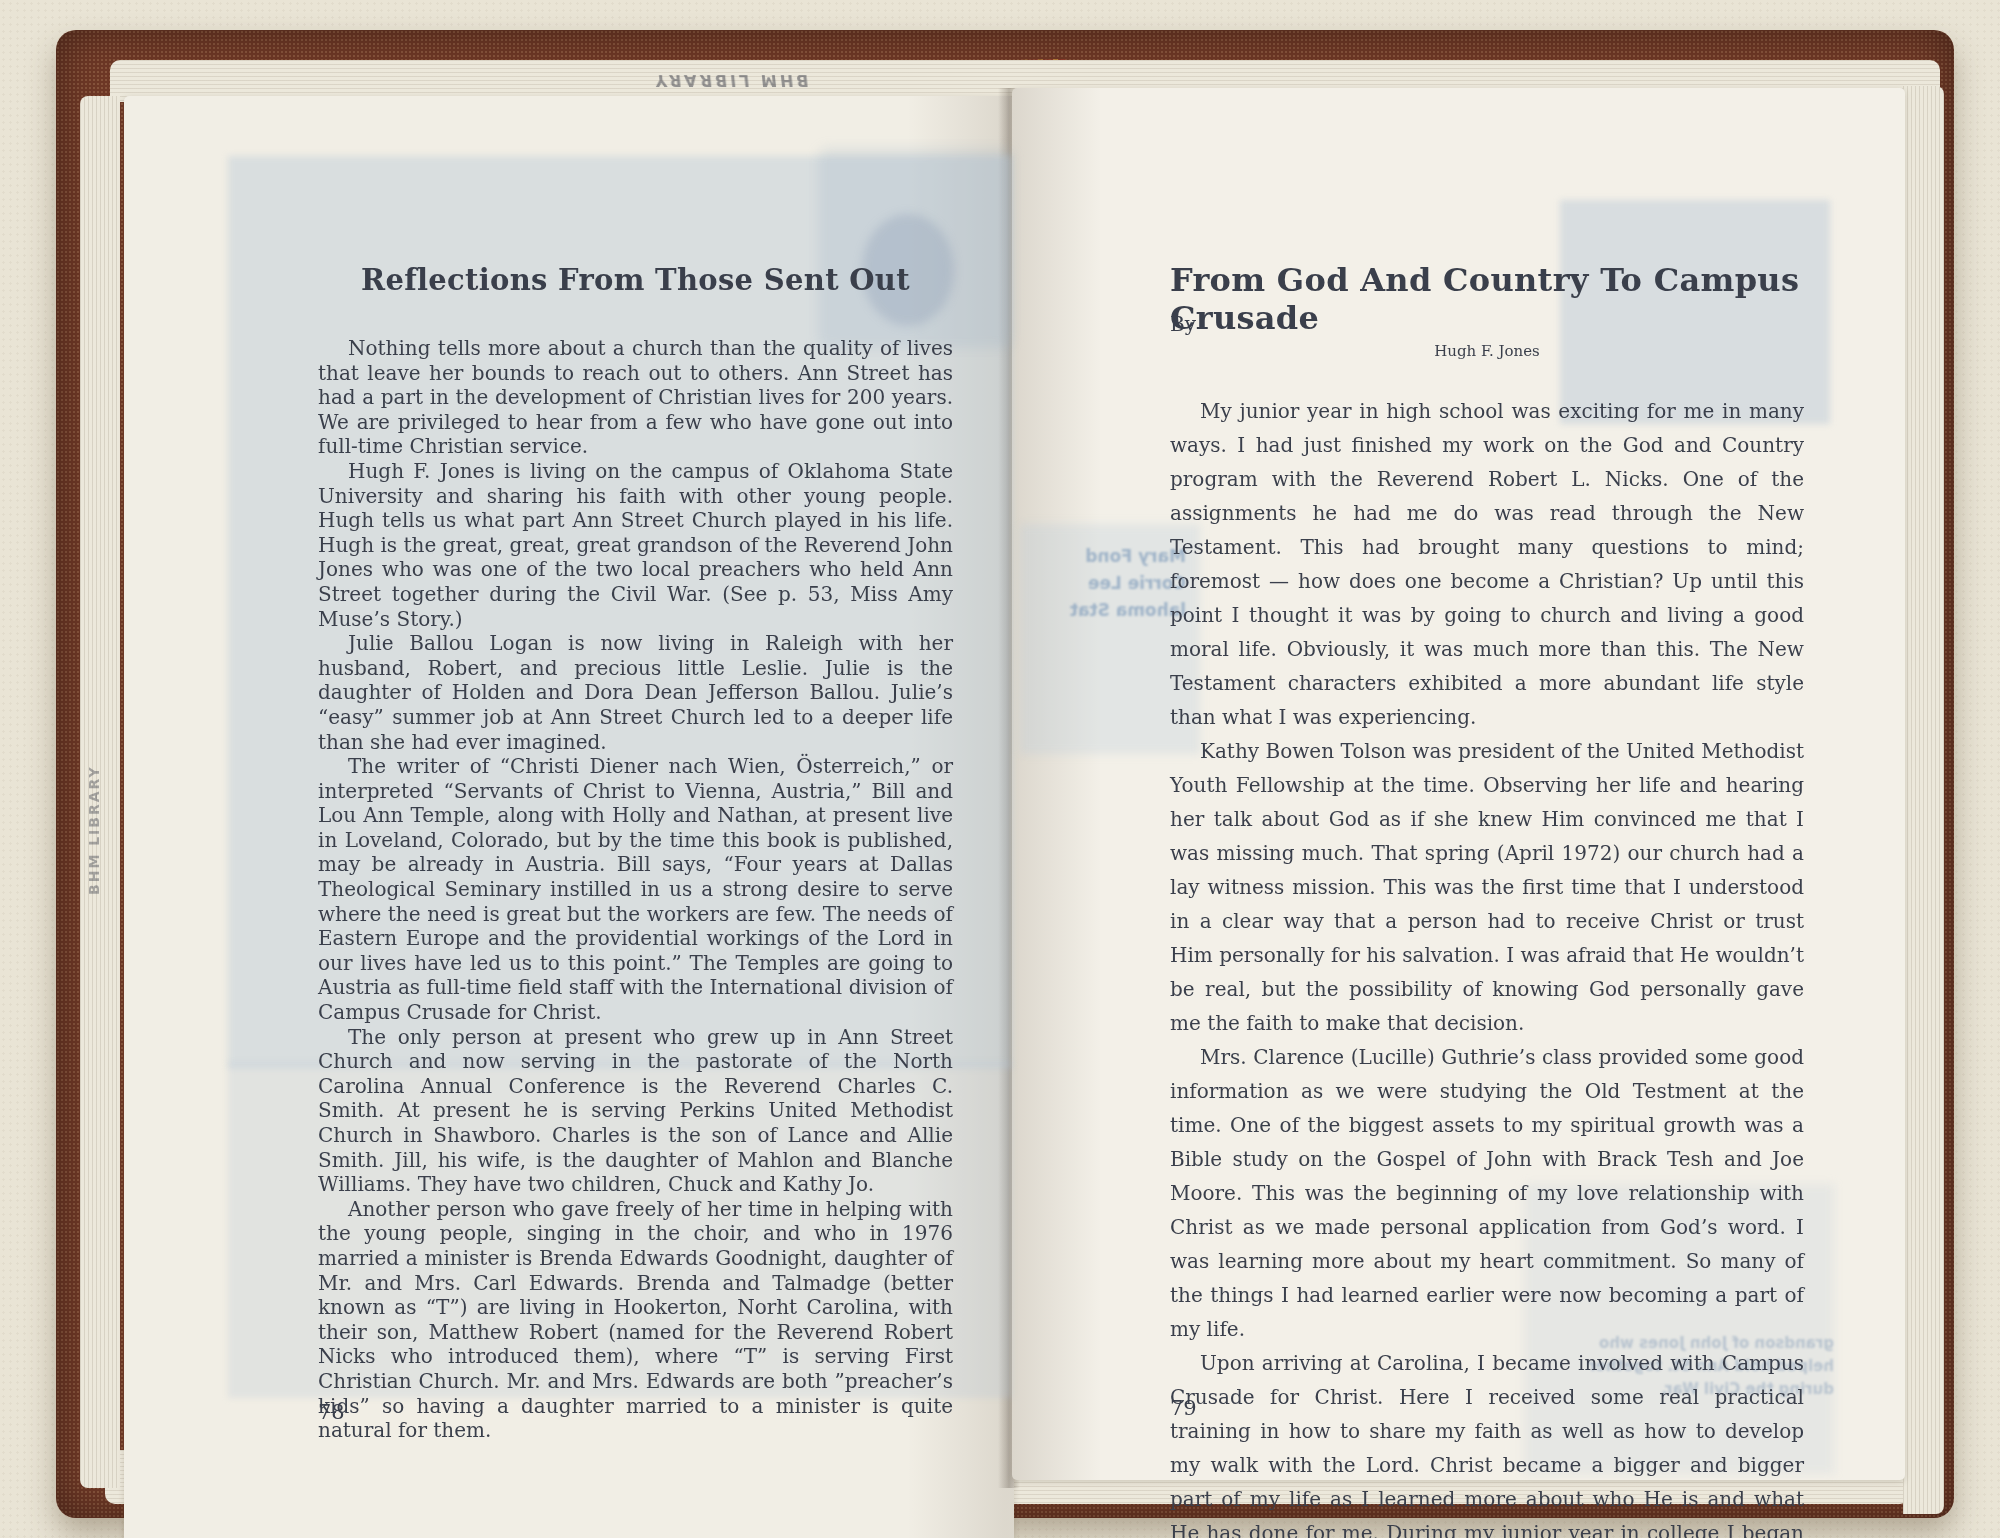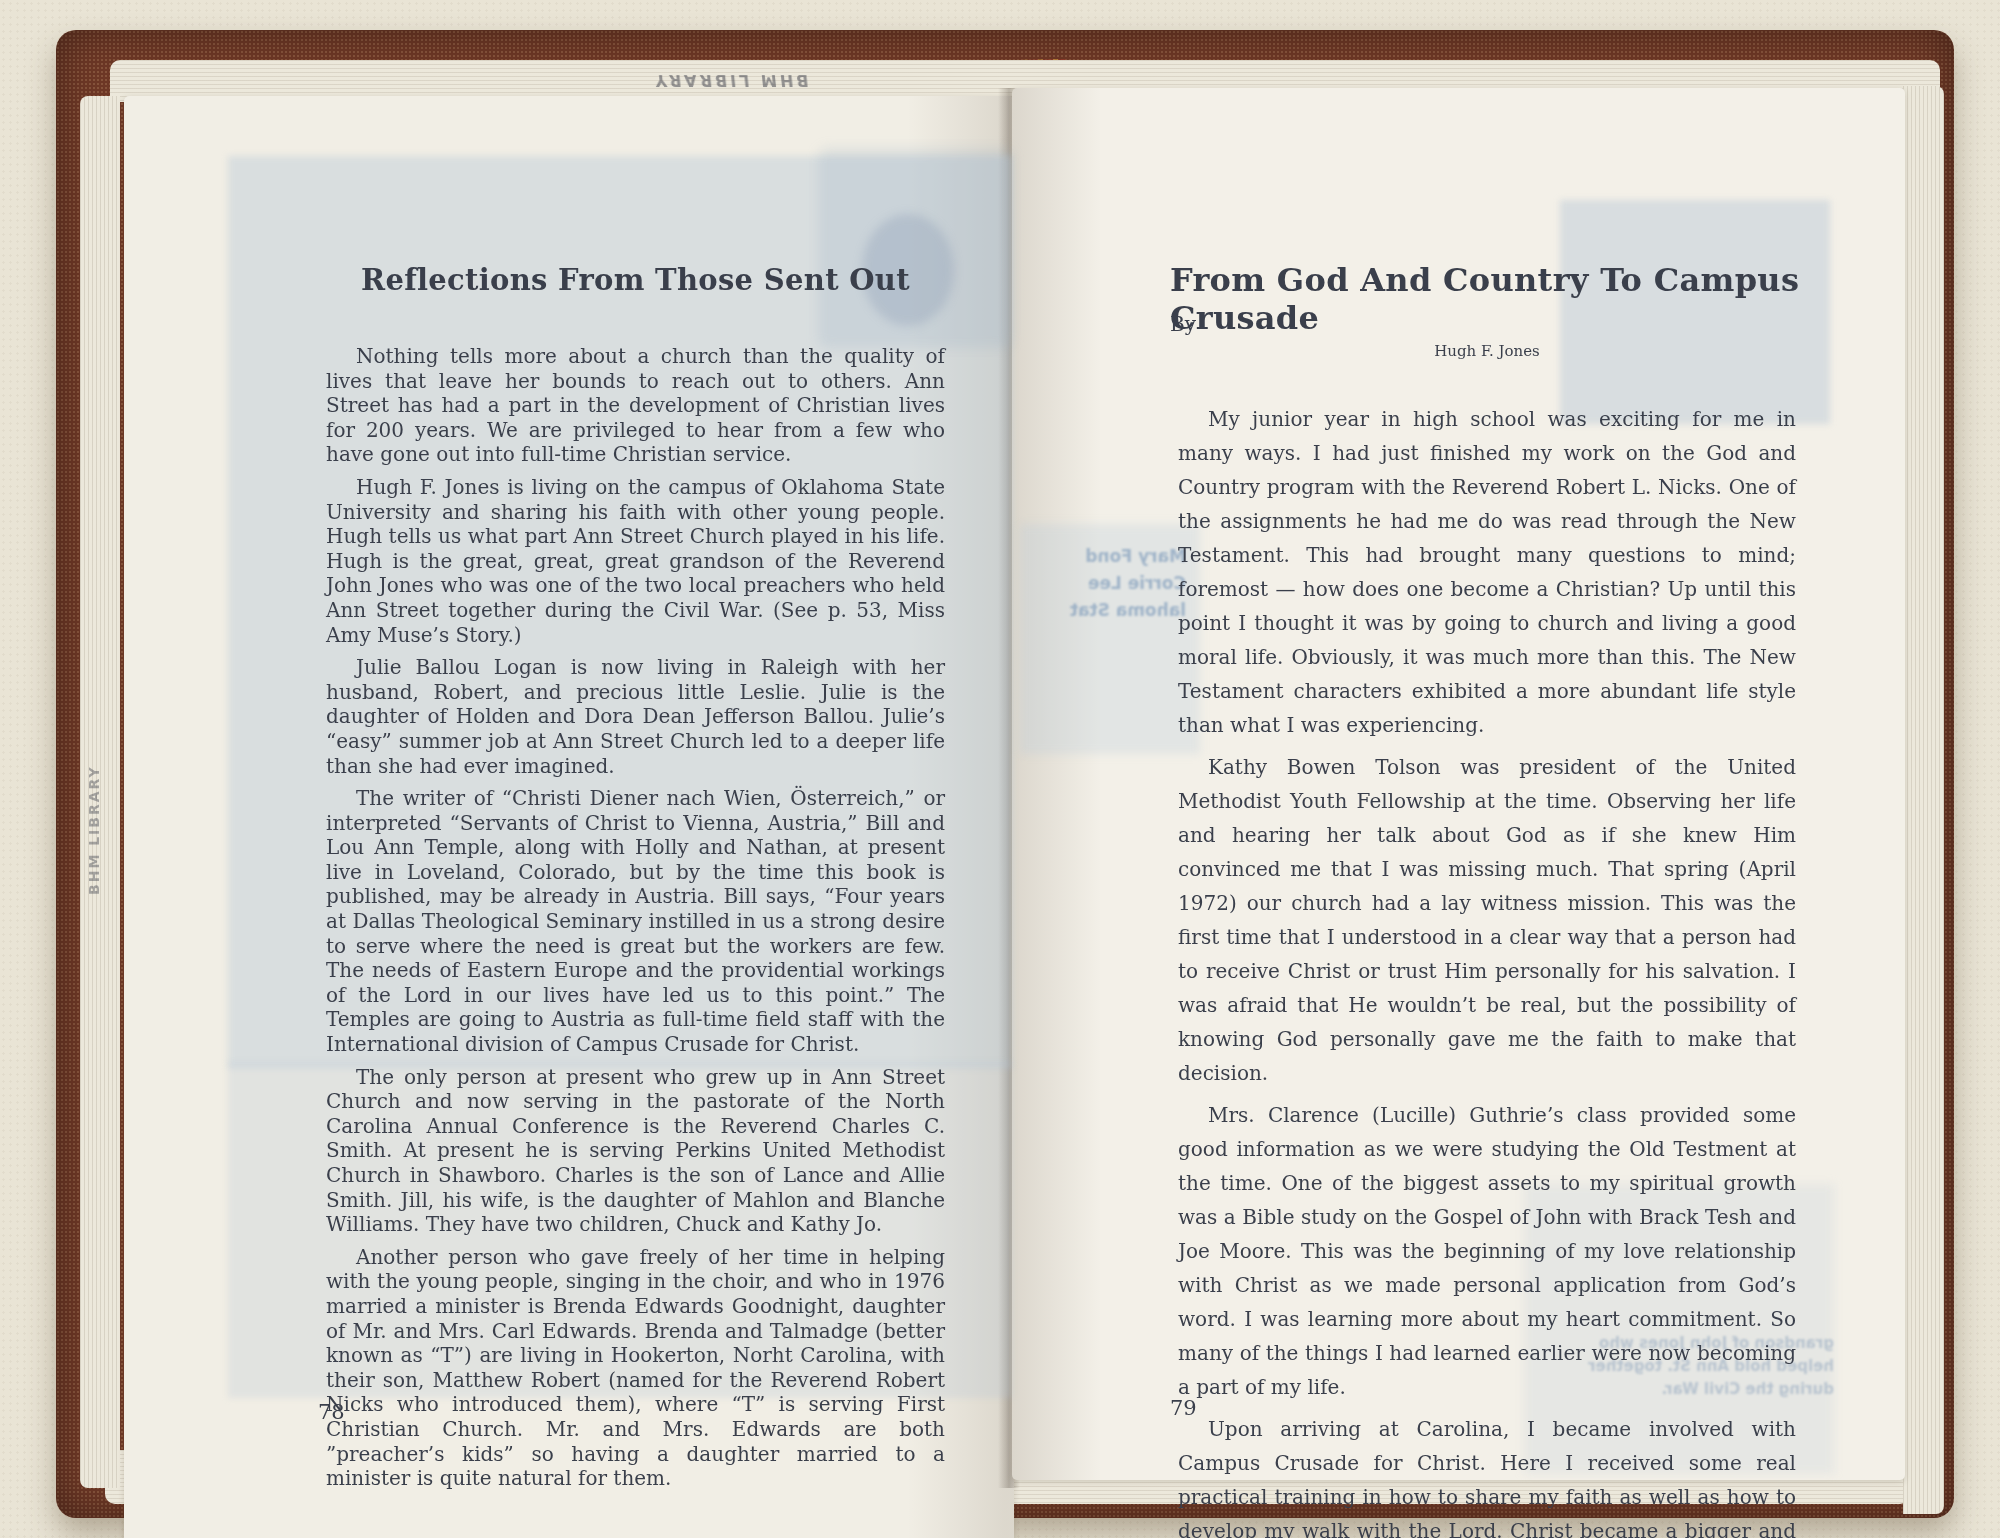--- a/index.html
+++ b/index.html
@@ -98,21 +98,21 @@
   .lp-title { left: 194px; top: 148px; width: 635px; text-align: center; font-size: 29px; font-weight: bold; letter-spacing: 0.3px; }
   .lp-body  { left: 194px; top: 240px; width: 635px; font-size: 20px; line-height: 24.6px; text-align: justify; }
   .lp-num   { left: 194px; top: 1304px; width: 635px; font-size: 21px; }
 
   .rp-title  { left: 158px; top: 152px; width: 634px; text-align: left; font-size: 32px; font-weight: bold; letter-spacing: 0.3px; }
   .rp-by     { left: 158px; top: 224px; width: 634px; font-size: 20px; }
   .rp-author { left: 158px; top: 254px; width: 634px; text-align: center; font-size: 15px; }
   .rp-body   { left: 158px; top: 306px; width: 634px; font-size: 20px; line-height: 34px; text-align: justify; }
   .rp-num    { left: 158px; top: 1308px; width: 634px; text-align: left; font-size: 21px; }
 
-  .lp-body p, .rp-body p { margin: 8px; text-indent: 1.5em; }
+  .lp-body p, .rp-body p { margin: 0; text-indent: 1.5em; }
 </style>
 </head>
 <body>
 
 <div class="scene">
   <div class="book">
 
     <div class="cover"></div>
     <div class="headband"></div>
 

